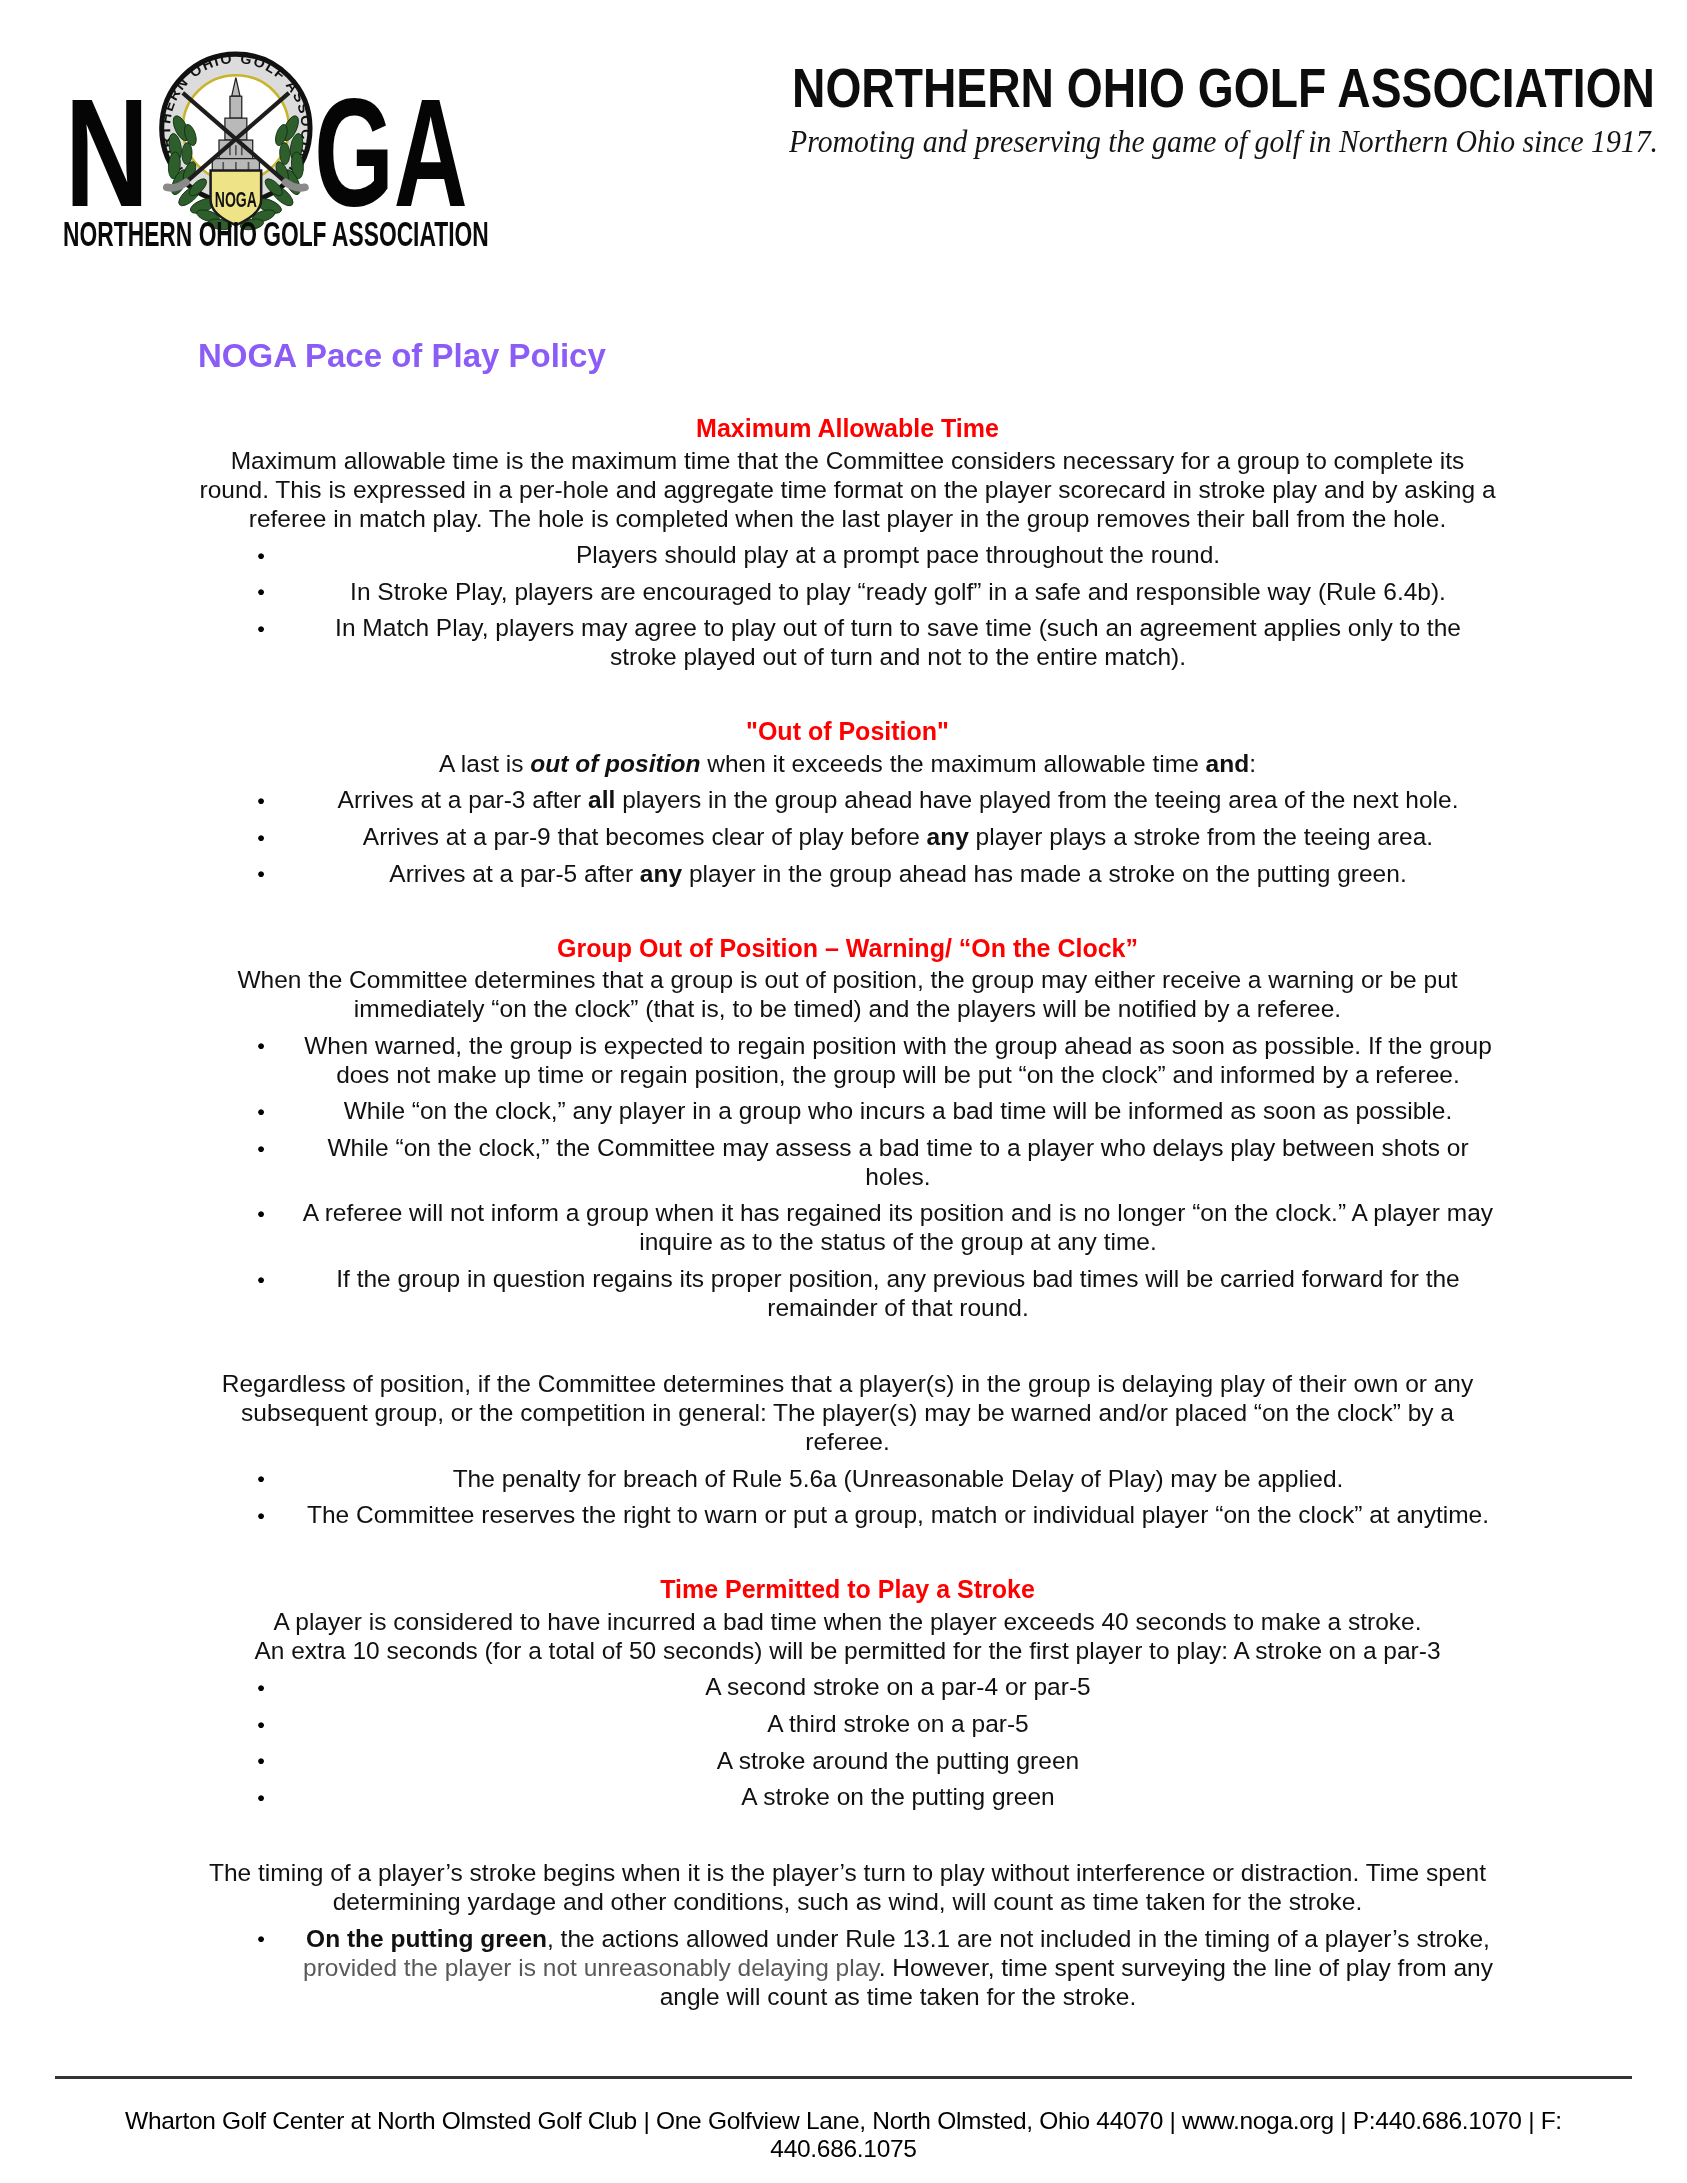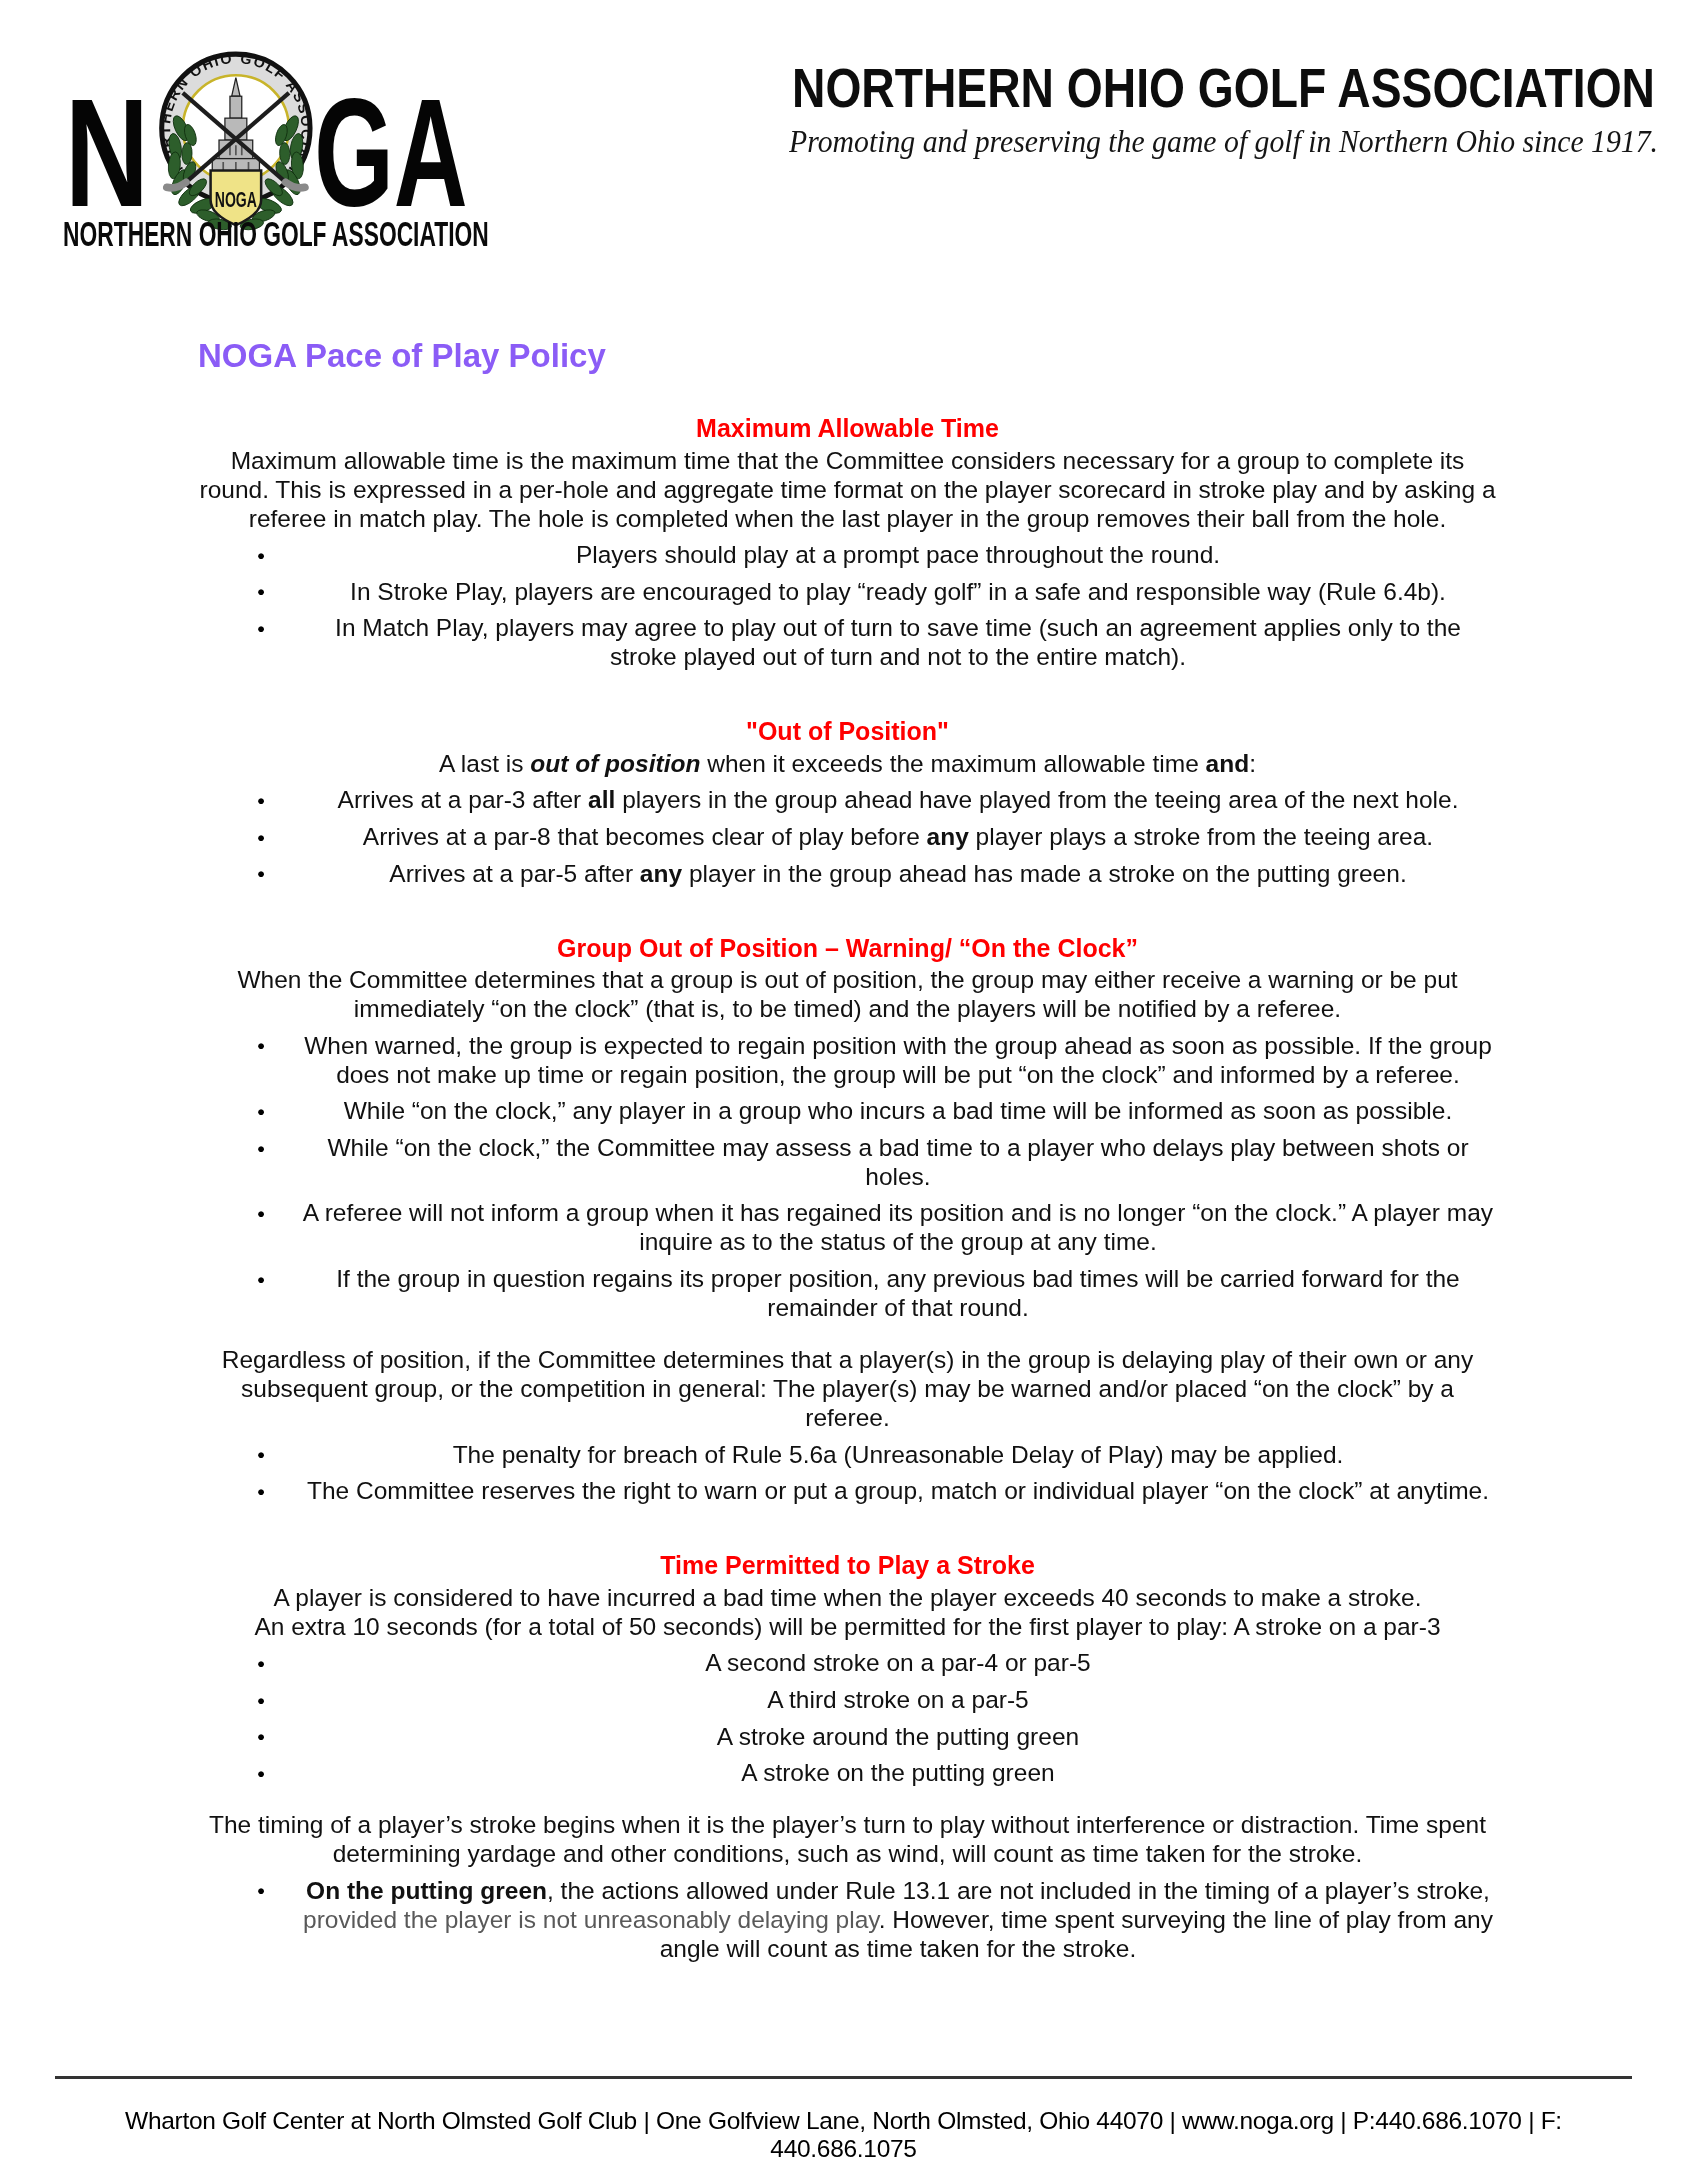--- a/index.html
+++ b/index.html
@@ -26,21 +26,21 @@
     text-align:left;font-size:33px;font-weight:bold;
     margin:84px 0 39px 0;color:#8b5cf6;letter-spacing:0px;
   }
   .section{margin-top:46px;text-align:center;}
   .section.first{margin-top:34px;}
   .sec-heading{
     font-size:25px;font-weight:bold;color:#ff0000;
     margin:0 0 2.5px 0;line-height:29px;
   }
   .para{font-size:24.5px;line-height:29px;margin:0;}
-  .para-gap{margin-top:23px;}
+  .para-gap{margin-top:47px;}
   ul.bullets{list-style:none;margin:5px 0 0 0;padding:0 0 0 101px;}
   ul.bullets li{
     position:relative;font-size:24.5px;line-height:29px;margin-top:7.6px;
   }
   ul.bullets li::before{
     content:"\25CF";position:absolute;left:-42px;top:0.8px;
     font-size:13.5px;line-height:29px;color:#000;
   }
   
   .footer{
@@ -159,21 +159,21 @@
         <li><span>In Stroke Play, players are encouraged to play “ready golf” in a safe and responsible way (Rule 6.4b).</span></li>
         <li><span>In Match Play, players may agree to play out of turn to save time (such an agreement applies only to the stroke played out of turn and not to the entire match).</span></li>
       </ul>
     </div>
 
     <div class="section">
       <div class="sec-heading">"Out of Position"</div>
       <p class="para"><span>A last is </span><span style="font-weight: bold; font-style: italic;">out of position</span><span> when it exceeds the maximum allowable time </span><span style="font-weight: bold;">and</span><span>:</span></p>
       <ul class="bullets">
         <li><span>Arrives at a par-3 after </span><span style="font-weight: bold;">all</span><span> players in the group ahead have played from the teeing area of the next hole.</span></li>
-        <li><span>Arrives at a par-8 that becomes clear of play before </span><span style="font-weight: bold;">any</span><span> player plays a stroke from the teeing area.</span></li>
+        <li><span>Arrives at a par-9 that becomes clear of play before </span><span style="font-weight: bold;">any</span><span> player plays a stroke from the teeing area.</span></li>
         <li><span>Arrives at a par-5 after </span><span style="font-weight: bold;">any</span><span> player in the group ahead has made a stroke on the putting green.</span></li>
       </ul>
     </div>
 
     <div class="section">
       <div class="sec-heading">Group Out of Position – Warning/ “On the Clock”</div>
       <p class="para"><span>When the Committee determines that a group is out of position, the group may either receive a warning or be put immediately “on the clock” (that is, to be timed) and the players will be notified by a referee.</span></p>
       <ul class="bullets">
         <li><span>When warned, the group is expected to regain position with the group ahead as soon as possible. If the group does not make up time or regain position, the group will be put “on the clock” and informed by a referee.</span></li>
         <li><span>While “on the clock,” any player in a group who incurs a bad time will be informed as soon as possible.</span></li>

